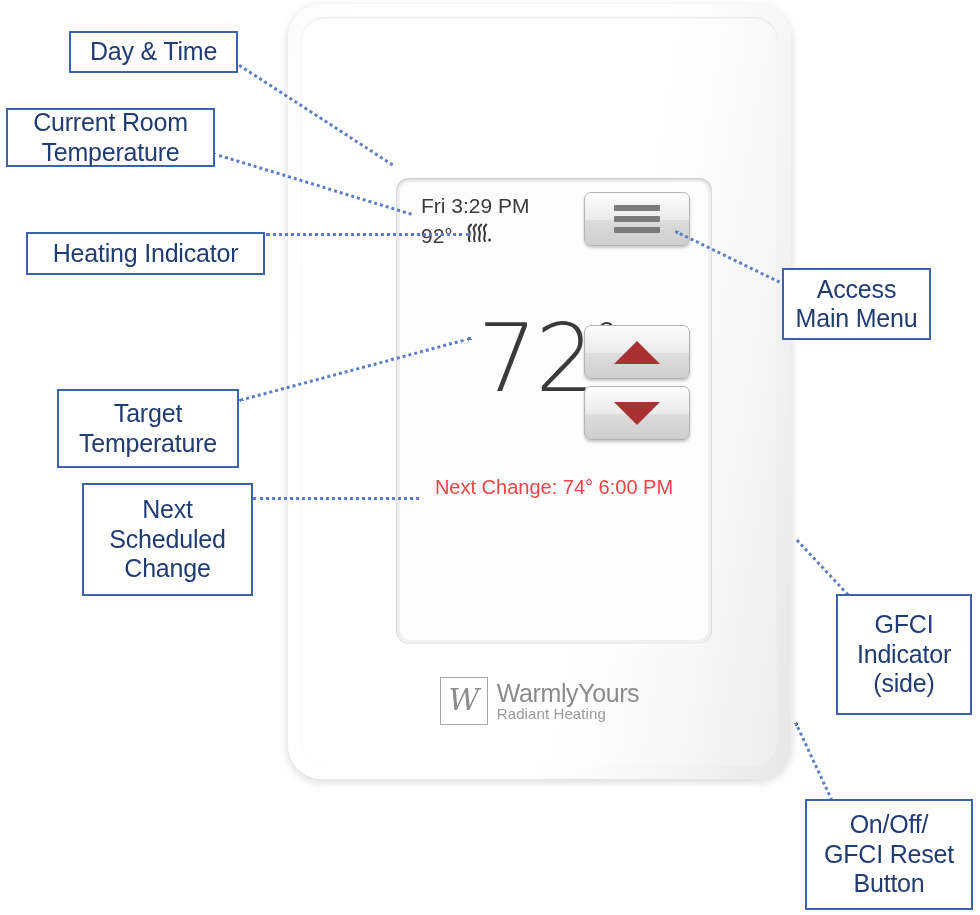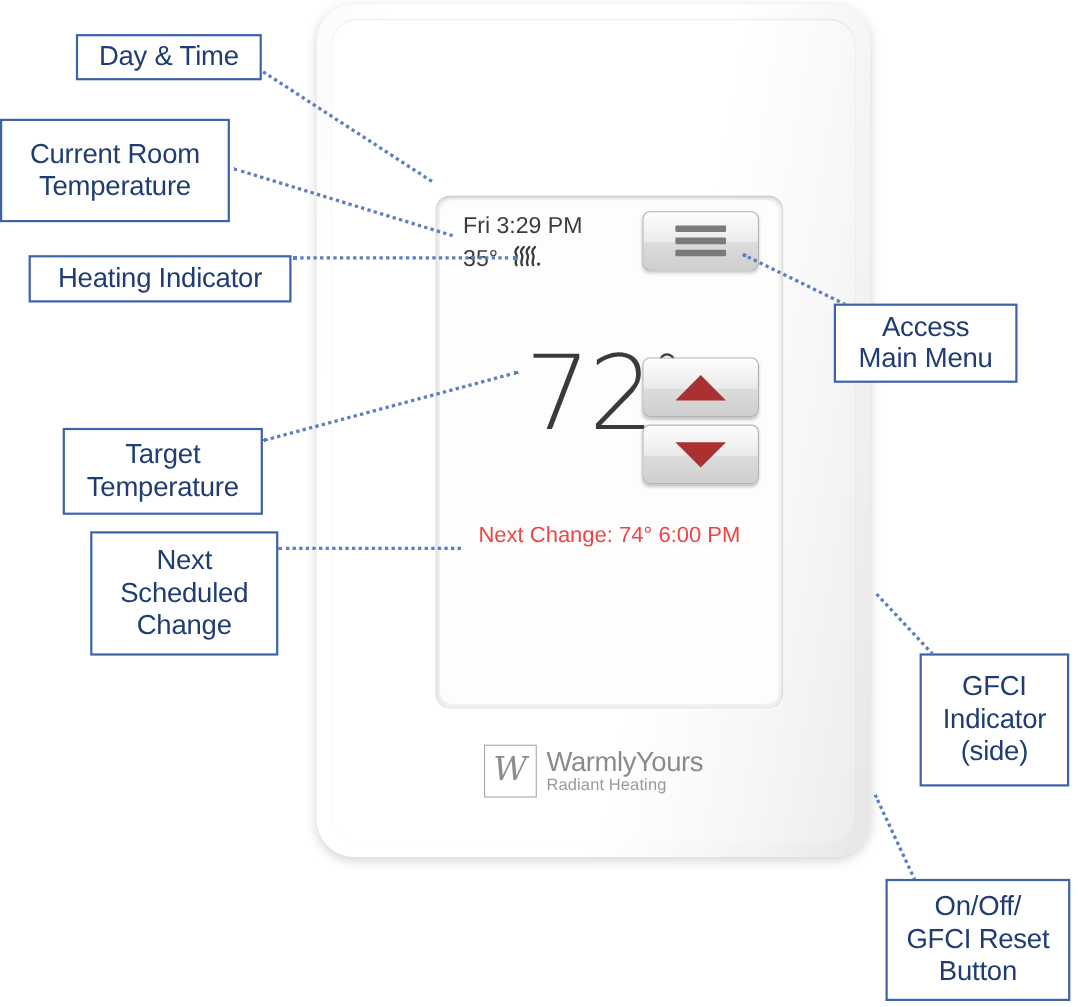--- a/index.html
+++ b/index.html
@@ -213,41 +213,41 @@
 <div class="leader" style="left:676px; top:230px; width:152px; transform: rotate(26deg);"></div>
 
 <div class="leader" style="left:798px; top:539px; width:93px; transform: rotate(47deg);"></div>
 
 <div class="leader" style="left:797px; top:722px; width:97px; transform: rotate(65deg);"></div>
 
 <div class="callout" style="left:69px; top:31px; width:169px; height:42px;">
   <span style="white-space:pre-line">Day &amp; Time</span>
 </div>
 
-<div class="callout" style="left:0; top:108px; width:209px; height:94px;">
+<div class="callout" style="left:6px; top:108px; width:209px; height:59px;">
   <span style="white-space:pre-line">Current Room
 Temperature</span>
 </div>
 
 <div class="callout" style="left:26px; top:232px; width:239px; height:43px;text-align:right;">
   <span style="white-space:pre-line">Heating Indicator</span>
 </div>
 
 <div class="callout" style="left:57px; top:389px; width:182px; height:79px;">
   <span style="white-space:pre-line">Target
 Temperature</span>
 </div>
 
 <div class="callout" style="left:82px; top:483px; width:171px; height:113px;">
   <span style="white-space:pre-line">Next
 Scheduled
 Change</span>
 </div>
 
-<div class="callout" style="left:758px; top:268px; width:167px; height:72px;margin-top:8px;">
+<div class="callout" style="left:782px; top:268px; width:149px; height:72px;">
   <span style="white-space:pre-line">Access
 Main Menu</span>
 </div>
 
 <div class="callout" style="left:836px; top:594px; width:136px; height:121px;">
   <span style="white-space:pre-line">GFCI
 Indicator
 (side)</span>
 </div>
 
@@ -259,21 +259,21 @@
 
 <div id="thermostat">
   <div id="thermostat-inner">
 
     <div id="screen-bezel">
       <div id="screen">
 
         <div class="scr-time">Fri 3:29 PM</div>
 
         <div class="scr-room">
-          <span>35°</span>
+          <span>92°</span>
           <span class="heat-glyph">
             <svg width="26" height="20" viewBox="0 0 26 20">
               <g fill="none" stroke="#3b3b3b" stroke-width="2.1" stroke-linecap="round">
                 <path d="M3.5 18 C1.2 14.5 5.3 11.5 3.2 8 C1.6 5.3 3.4 3 5 1.6"></path>
                 <path d="M8.6 18 C6.3 14.5 10.4 11.5 8.3 8 C6.7 5.3 8.5 3 10.1 1.6"></path>
                 <path d="M13.7 18 C11.4 14.5 15.5 11.5 13.4 8 C11.8 5.3 13.6 3 15.2 1.6"></path>
                 <path d="M18.8 18 C16.5 14.5 20.6 11.5 18.5 8 C16.9 5.3 18.7 3 20.3 1.6"></path>
               </g>
               <circle cx="23.6" cy="17.1" r="1.5" fill="#3b3b3b"></circle>
             </svg>

